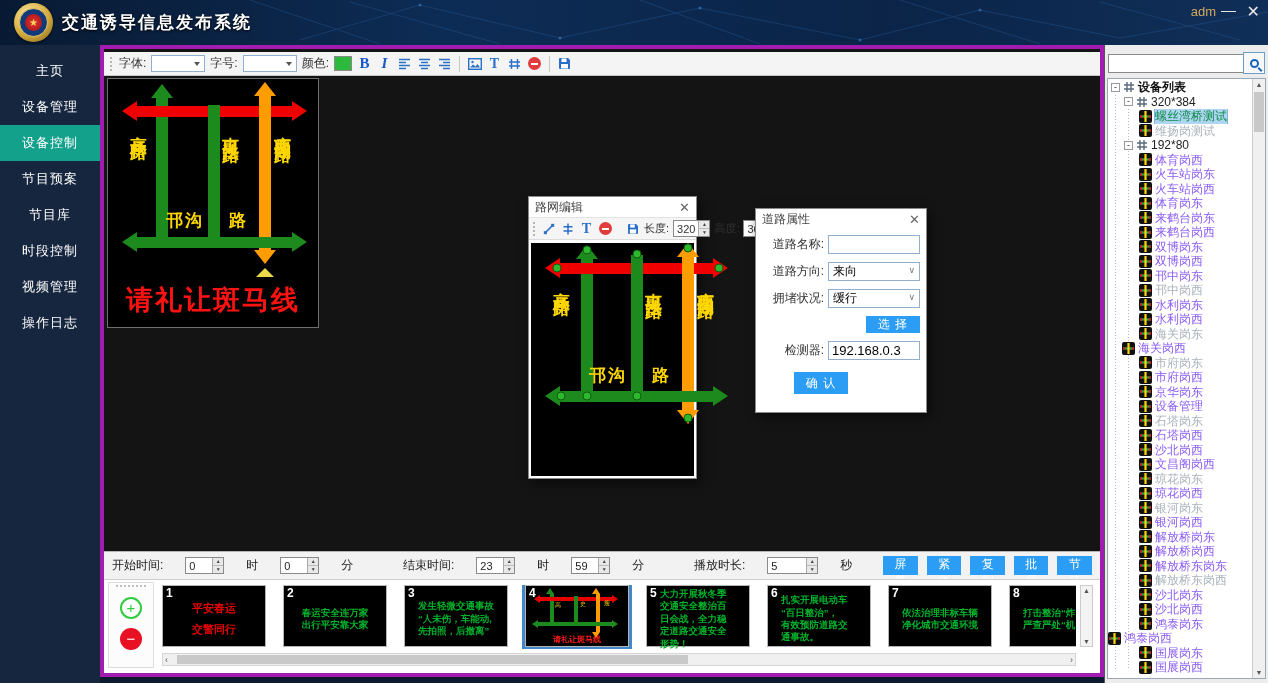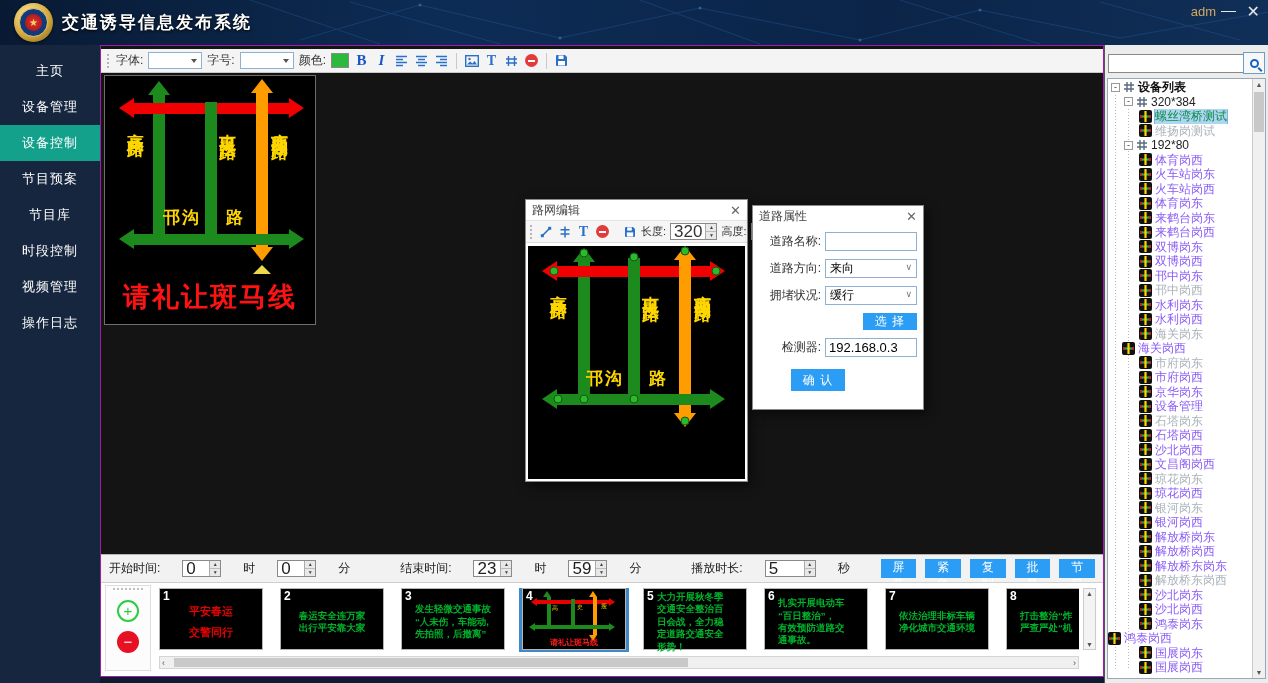--- a/index.html
+++ b/index.html
@@ -24,21 +24,21 @@
   .win-close { position:absolute; right:8px; top:2px; color:#e8e8e8; font-size:16px; cursor:default; }
 
   
   .sidebar { position:absolute; left:0; top:45px; width:100px; bottom:0; background:#16263e; padding-top:8px; }
   .side-item { height:36px; display:flex; align-items:center; justify-content:center;
     color:#fff; font-size:13px; letter-spacing:1px; }
   .side-item.active { background:#14a18b; }
 
   
   .main { position:absolute; left:100px; top:45px; right:164px; bottom:6px; background:#141414;
-    border:1px solid #a21caf; }
+    border:4px solid #a21caf; }
 
   .fmt-toolbar { position:absolute; left:0; top:3px; right:0; height:24px; background:#f4f4f4;
     border-bottom:1px solid #c8c8c8; display:flex; align-items:center; gap:5px; padding:0 6px;
     font-size:12px; color:#333; }
   .grip { width:2px; height:14px; border-left:2px dotted #b5b5b5; margin-right:2px; }
   .hgrip { height:3px; margin:2px 6px 3px 6px; border-top:2px dotted #c0c0c0; }
   .lbl { white-space:nowrap; }
   .combo { width:54px; height:17px; background:#fff; border:1px solid #8fb0d0; position:relative; }
   .combo::after { content:''; position:absolute; right:4px; top:6px; border-left:3.5px solid transparent;
     border-right:3.5px solid transparent; border-top:4px solid #555; }
@@ -69,26 +69,26 @@
   .hlabel { position:absolute; color:#ffd700; font-weight:bold; font-size:17px; letter-spacing:2px; }
   .sign-bottom-text { position:absolute; left:0; right:0; top:203px; text-align:center; color:#ff1212;
     font-size:27px; font-weight:bold; letter-spacing:2px; }
   .dot { position:absolute; width:9px; height:9px; border-radius:50%; background:#2db92d;
     border:1px solid #0f5c0f; transform:translate(-50%,-50%); }
 
   
   .dialog { position:absolute; background:#fff; border:1px solid #8a8a8a; box-shadow:3px 4px 10px rgba(0,0,0,.55); }
   .dlg-title { height:20px; display:flex; align-items:center; padding:0 6px; font-size:12px; color:#444; }
   .dlg-close { margin-left:auto; color:#666; font-size:13px; }
-  .road-editor { left:424px; top:126px; width:223px; height:283px; }
+  .road-editor { left:424px; top:120px; width:169px; height:283px; }
   .dlg-toolbar { height:23px; background:#f5f5f5; border-top:1px solid #e3e3e3; border-bottom:1px solid #ddd;
     display:flex; align-items:center; gap:4px; padding:0 4px; font-size:11px; color:#333; }
   .editor-canvas { position:absolute; left:2px; right:2px; top:46px; bottom:2px; background:#000; }
   .spin { display:inline-flex; border:1px solid #8a8a8a; background:#fff; height:17px; align-items:stretch; }
-  .spin-val { min-width:20px; padding:0 3px; font-size:17px; display:flex; align-items:center; }
+  .spin-val { min-width:20px; padding:0 3px; font-size:11px; display:flex; align-items:center; }
   .spin-btns { width:11px; border-left:1px solid #aaa; display:flex; flex-direction:column; }
   .spin-btns span { flex:1; font-size:5px; line-height:7px; text-align:center; color:#444; background:#e8e8e8; }
   .spin-btns span:first-child { border-bottom:1px solid #bbb; }
 
   .road-props { left:651px; top:132px; width:172px; height:205px; }
   .rp-body { padding:6px 6px 0 6px; }
   .field { display:flex; align-items:center; margin-bottom:8px; }
   .field label { width:62px; text-align:right; font-size:12px; color:#333; margin-right:4px; white-space:nowrap; }
   .field input { flex:1; height:19px; border:1px solid #8fb0d0; font-size:12px; padding:0 3px; min-width:0;
     font-family:"Liberation Sans",sans-serif; }

